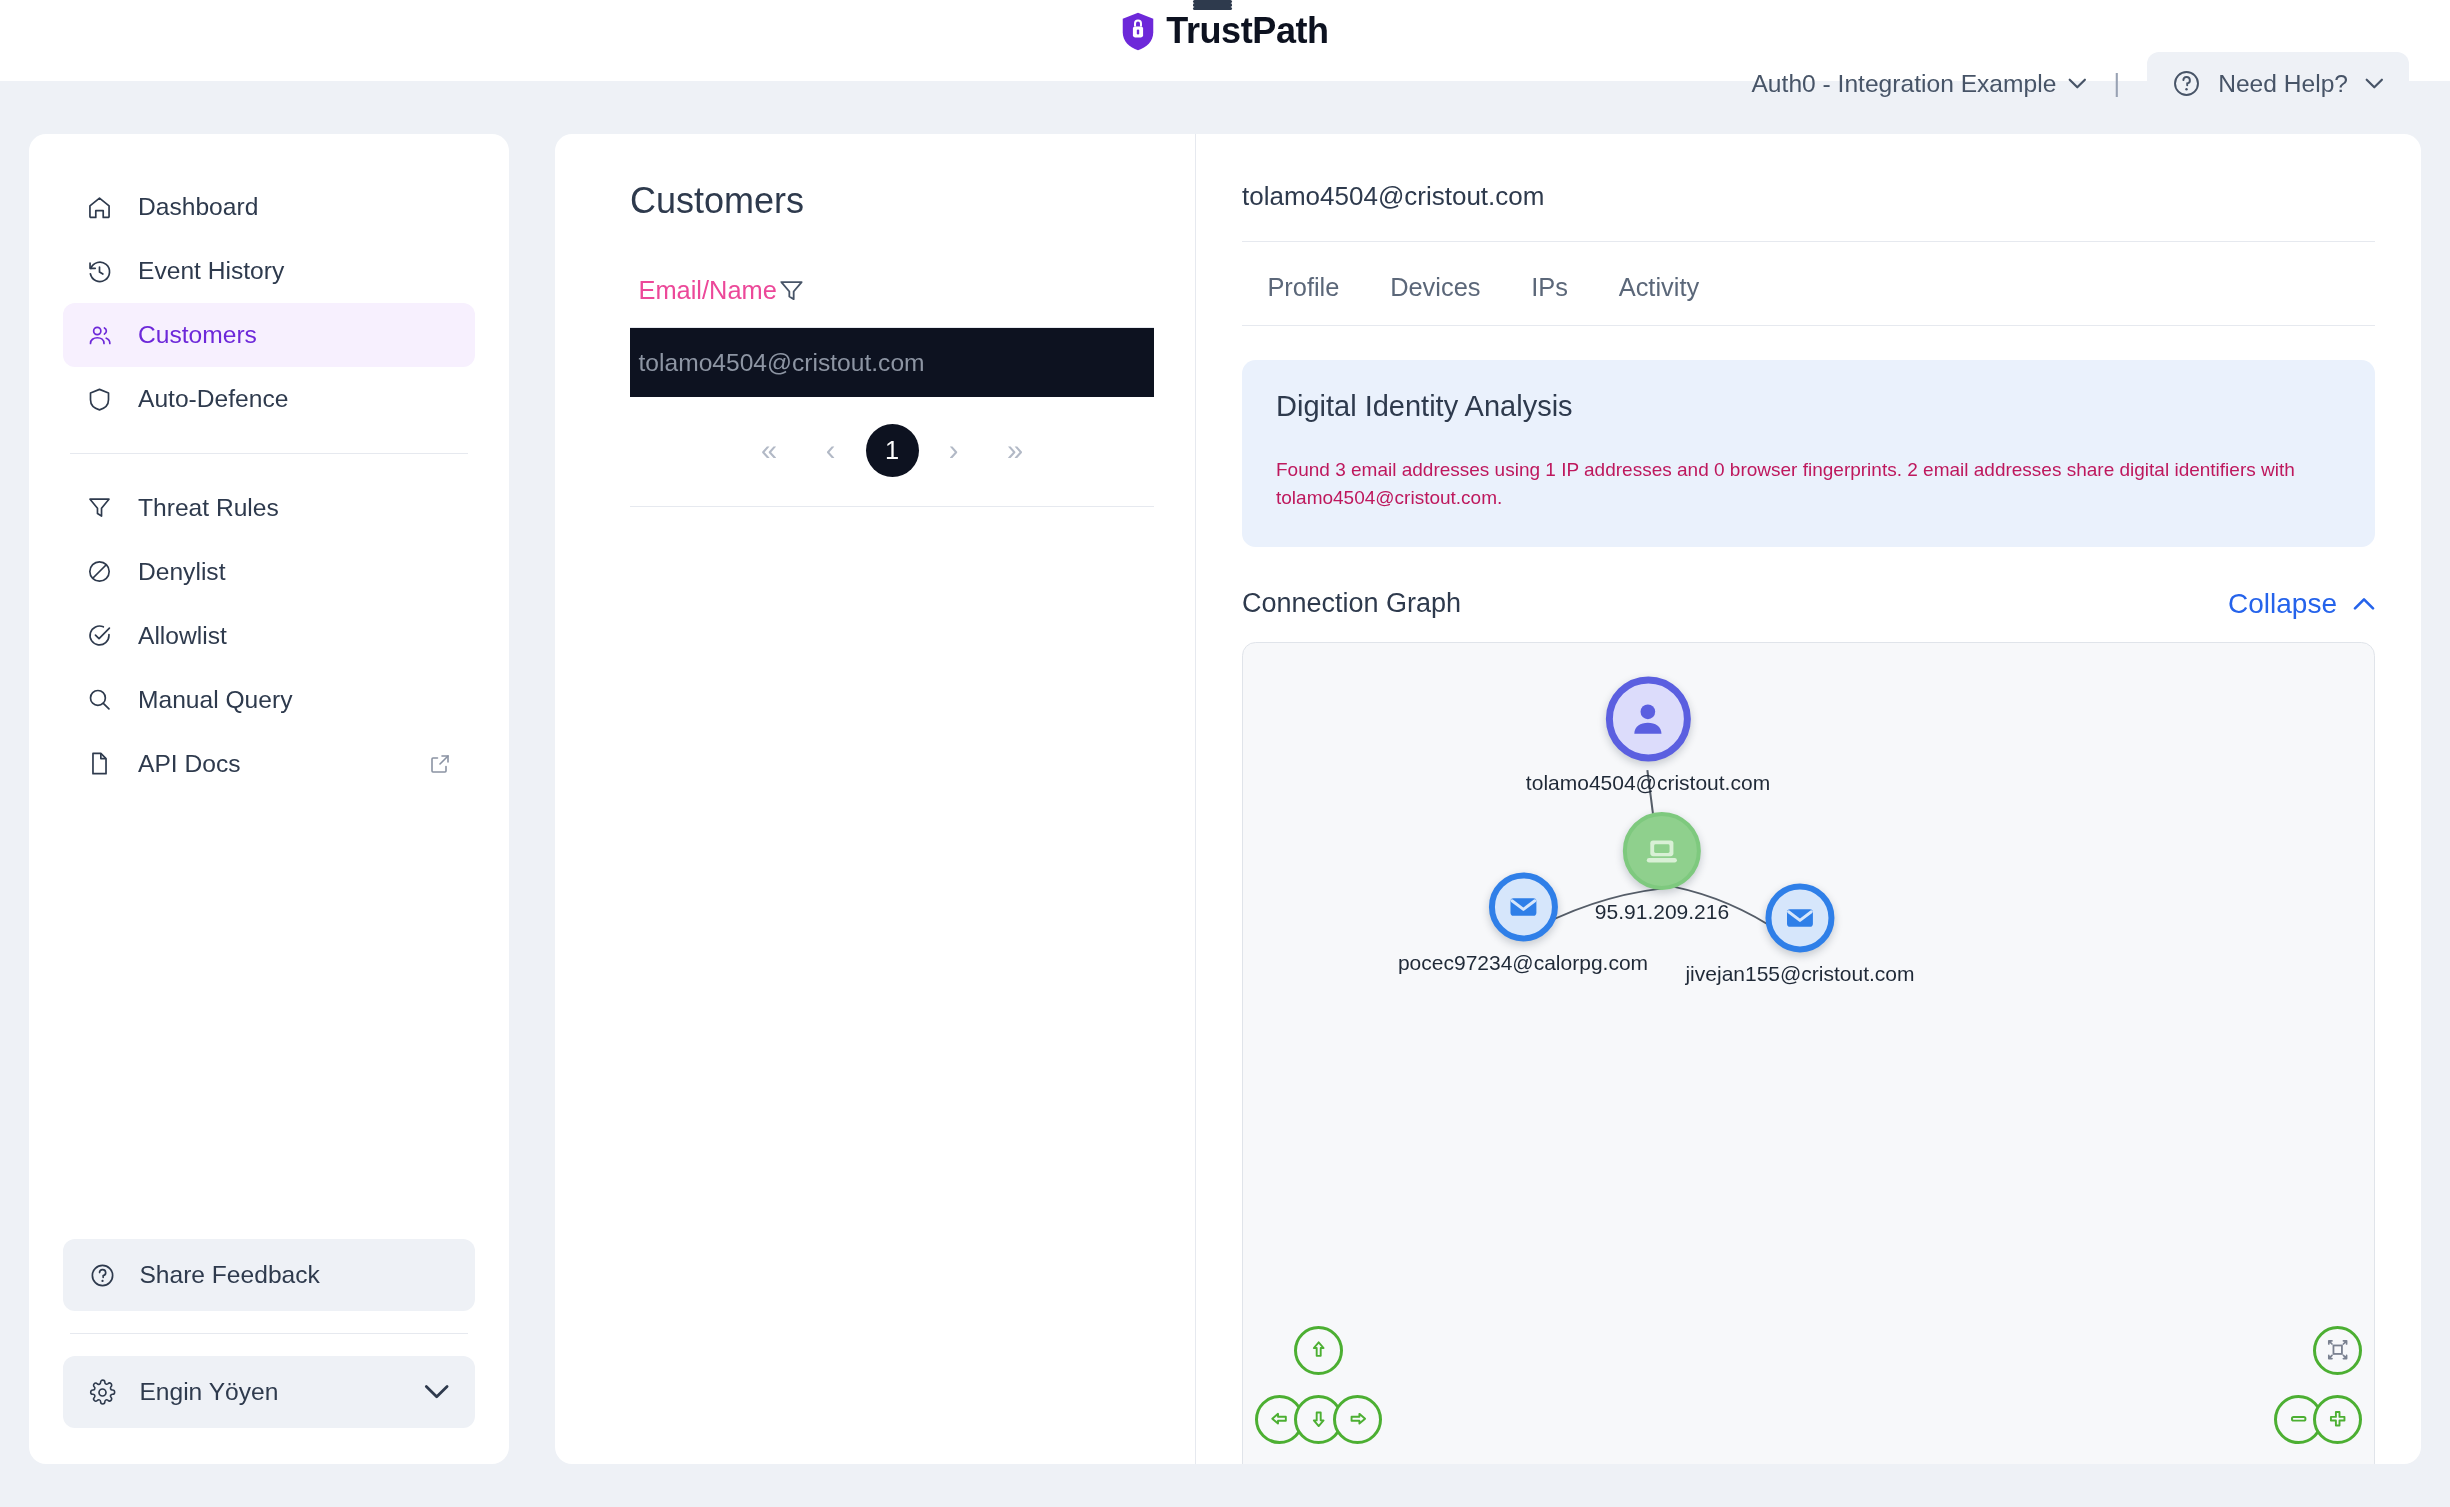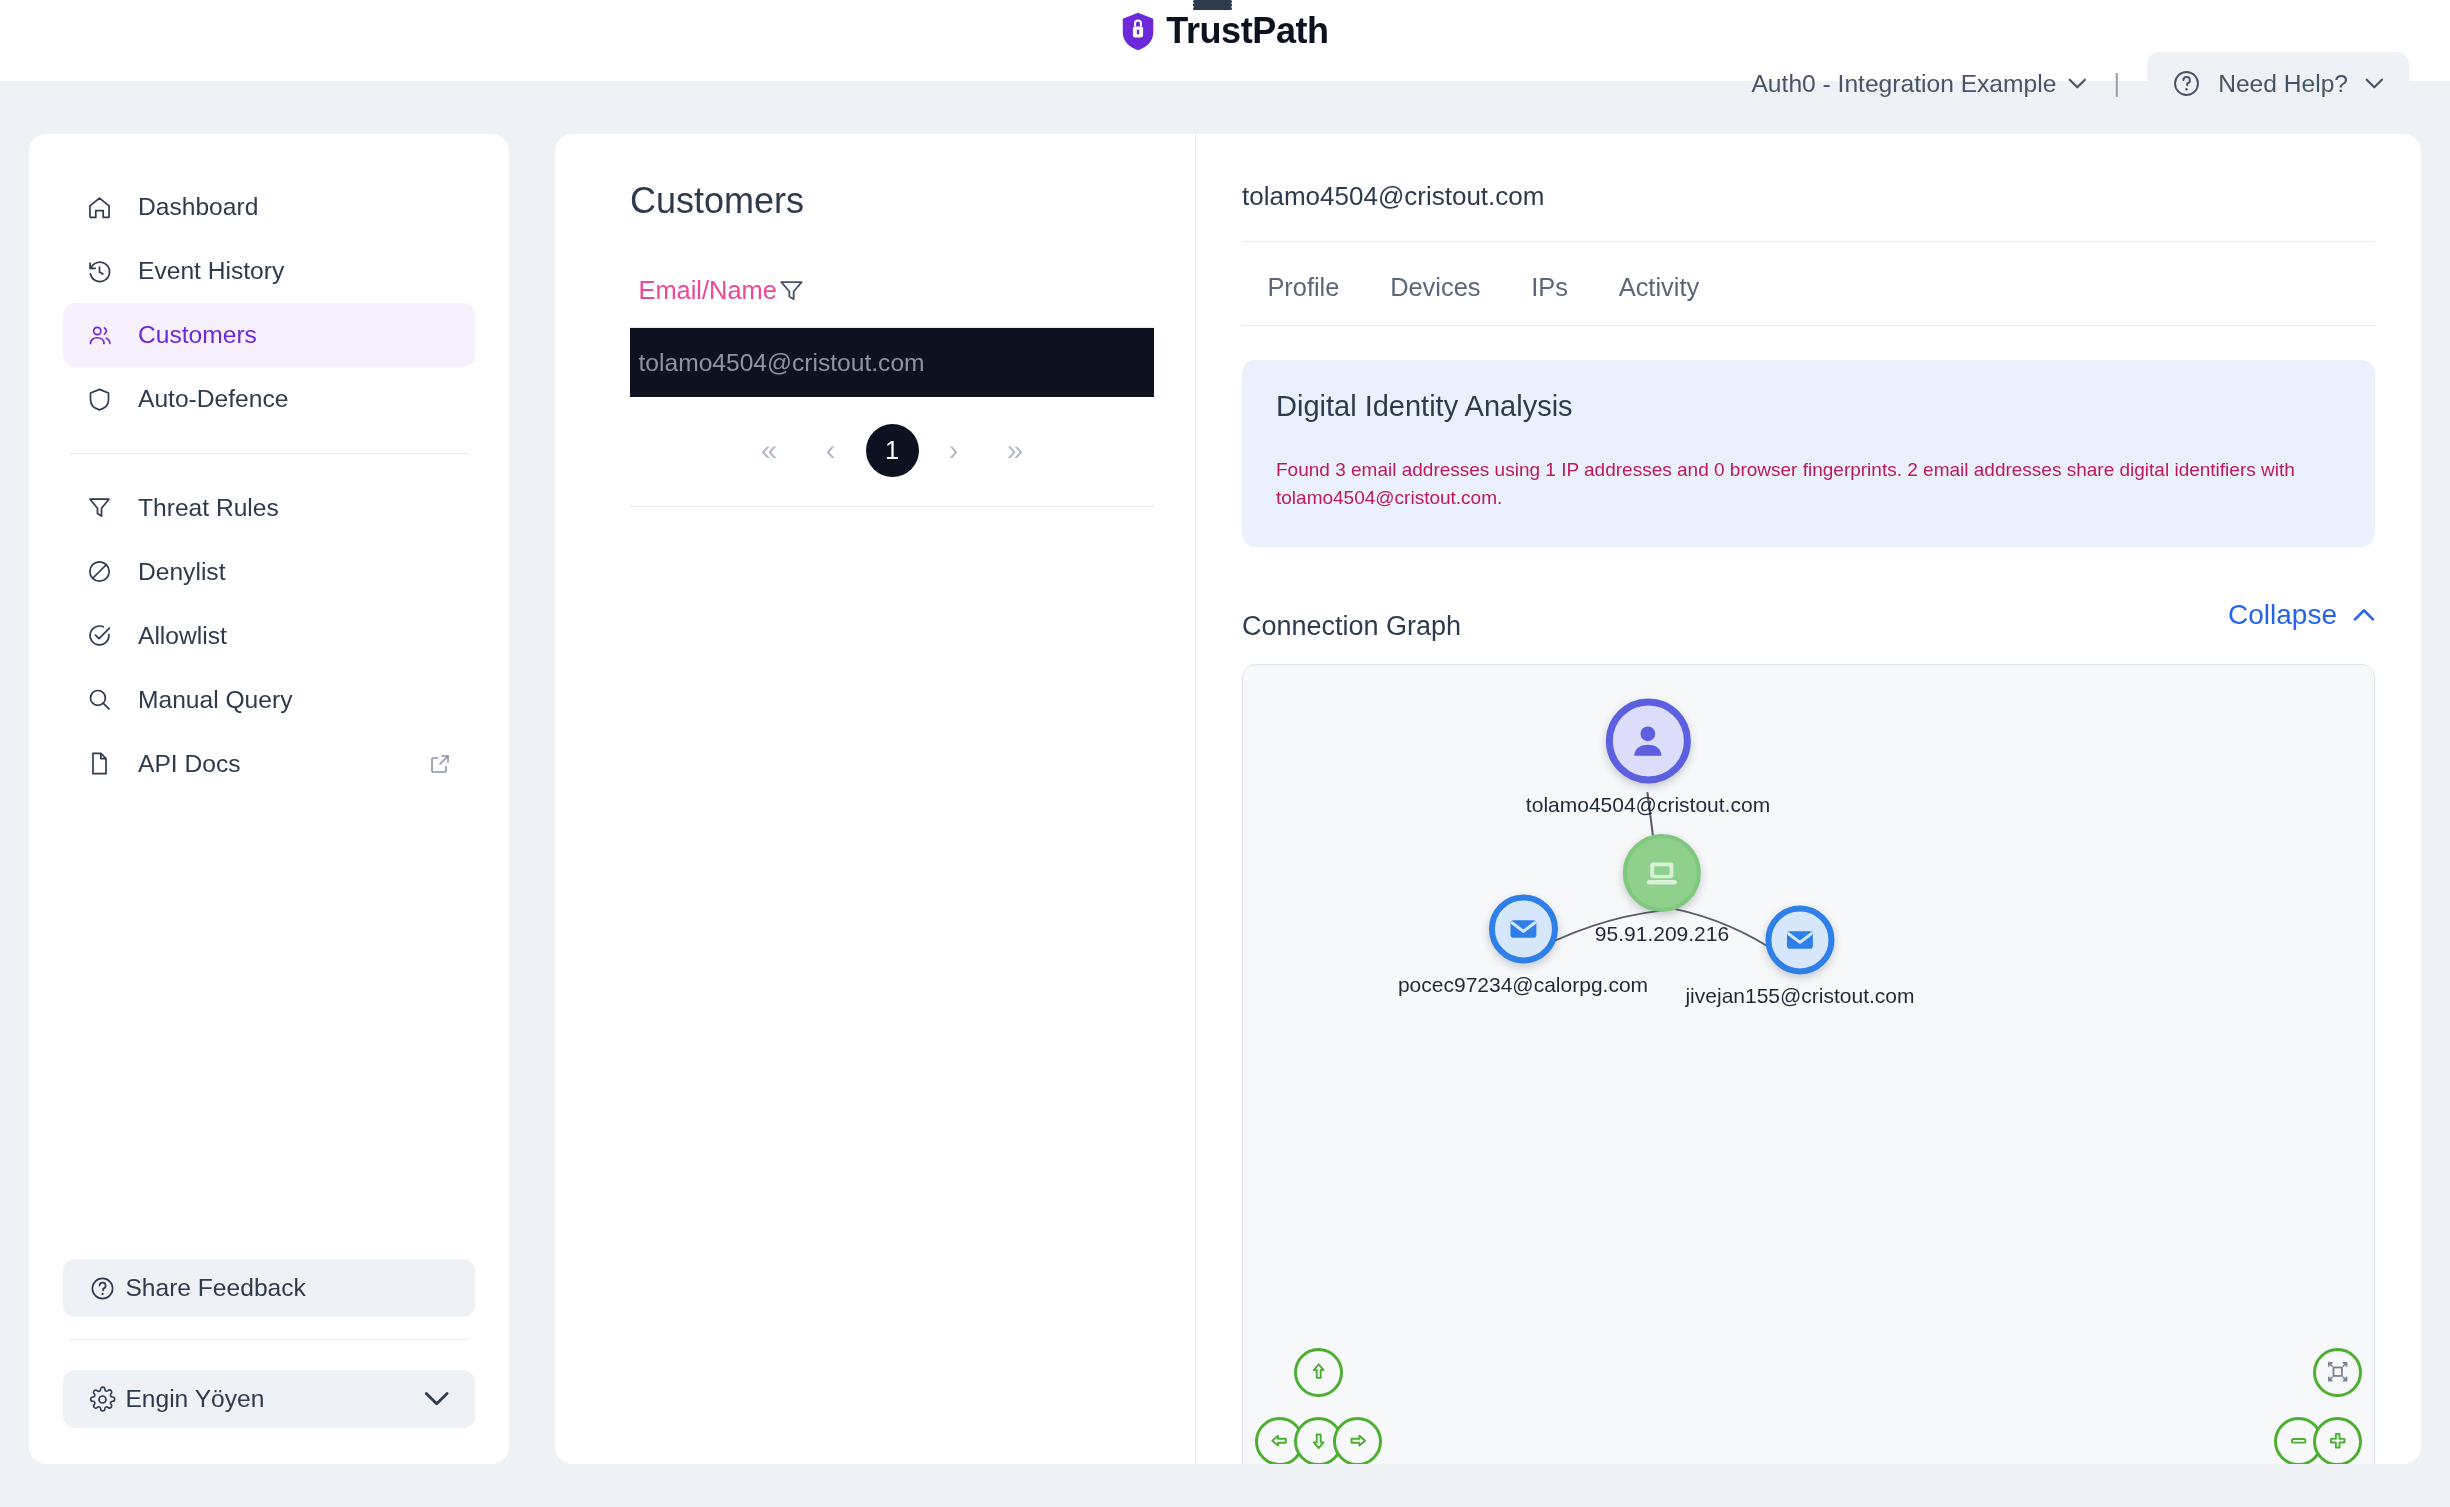--- a/index.html
+++ b/index.html
@@ -54,23 +54,23 @@
     font-size: 24.6px; color:#2e3a4d; cursor:pointer;
     position: relative;
   }
   .nav-item.active { background:#f7f0fe; color:#6d28d9; }
   .nav-item.active .nv-icon svg { stroke:#6d28d9; }
   .nav-icon { width: 29px; height:29px; flex:0 0 29px; display:flex; align-items:center; justify-content:center; }
   .nav-ext { margin-left:auto; width:25.4px; height:25.4px; display:flex; align-items:center; justify-content:center; }
   .nav-divider { height:0.8px; background:#e6e9ef; margin: 22px 6.8px 22px 6.8px; }
   .sidebar-spacer { flex: 1 1 auto; }
   .foot-btn {
-    display:flex; align-items:center; gap: 8px;
+    display:flex; align-items:center; gap: 22px;
     background:#eef1f6; border-radius: 12px;
-    height: 58px; padding: 0 25.4px; font-size: 24.6px; color:#2e3a4d; cursor:pointer;margin-top:8px;
+    height: 72px; padding: 0 25.4px; font-size: 24.6px; color:#2e3a4d; cursor:pointer;
   }
   .foot-btn .nav-ext { margin-left:auto; }
 
   
   .main {
     flex: 1 1 auto; margin-left: 46px;
     background:#ffffff; border-radius: 17px;
     display:flex; height: 1330px; overflow:hidden;
   }
 
@@ -104,21 +104,21 @@
   .tab.active { color:#1b2433; border-bottom-color:#0d1220; }
 
   .analysis {
     background:#eaf1fc; border-radius: 13.6px;
     margin: 34px 0 0 0; padding: 30.5px 34px 34px 34px;
   }
   .analysis h3 { font-size: 29px; font-weight: normal; color:#2e3a4d; margin-bottom: 33px; }
   .analysis p { font-size: 19px; line-height: 1.48; color:#be185d; max-width: 1042px; }
 
   .graph-head { display:flex; align-items:center; justify-content:space-between; margin: 41px 0 22px 0; }
-  .graph-title { font-size: 27px; color:#2e3a4d;margin-top:23px; }
+  .graph-title { font-size: 27px; color:#2e3a4d; }
   .collapse { display:flex; align-items:center; gap: 16px; font-size: 28px; color:#2563eb; cursor:pointer; }
 
   .canvas {
     position: relative;
     height: 851px;
     background:#f7f8fa;
     border:0.8px solid #e0e4ea; border-radius: 13.6px;
     overflow:hidden;
   }
   .node { position:absolute; display:flex; flex-direction:column; align-items:center; cursor:pointer; }

